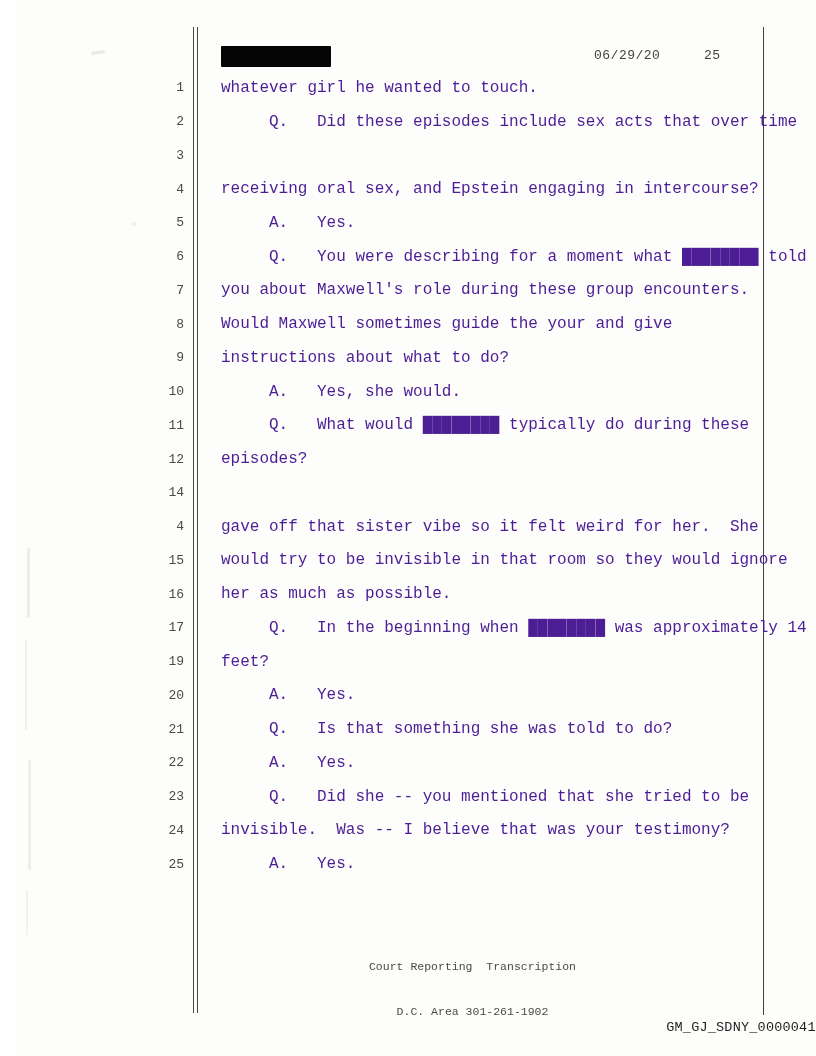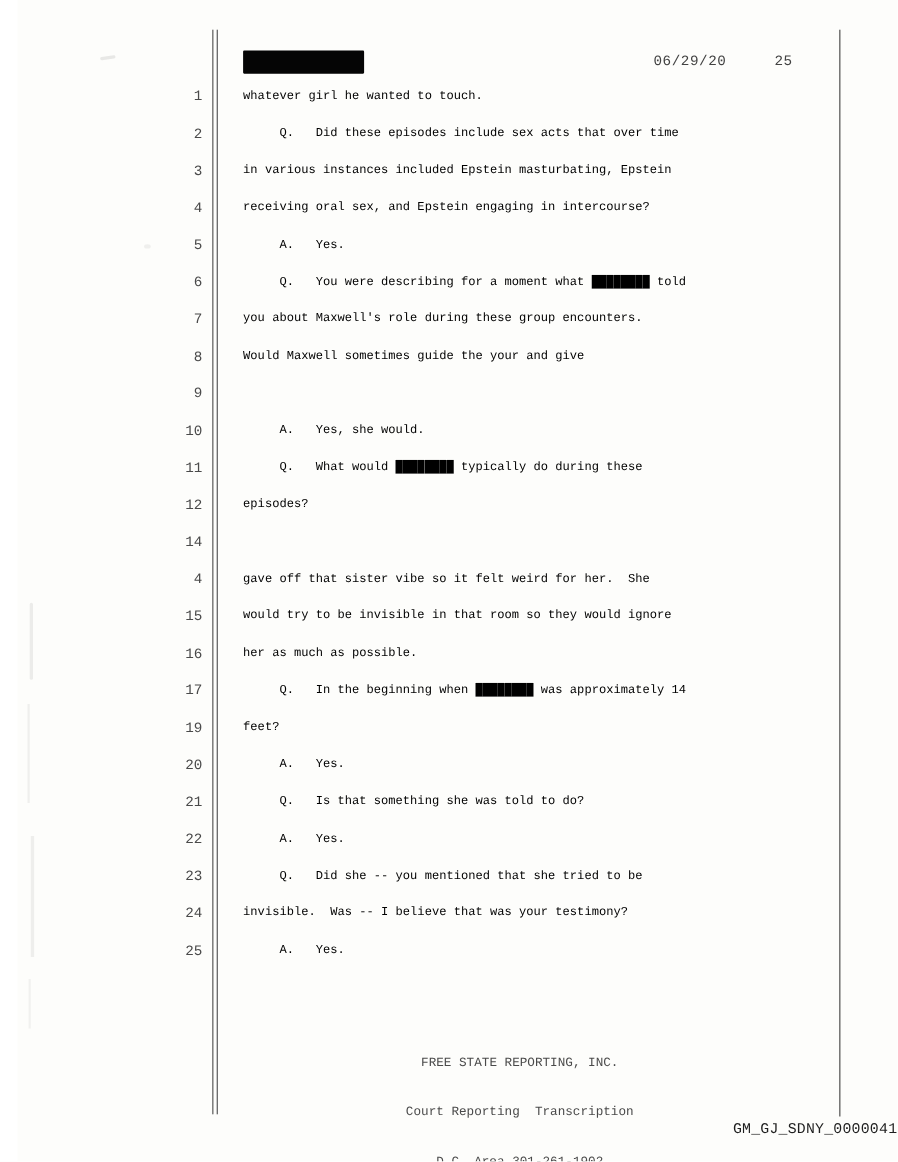--- a/index.html
+++ b/index.html
@@ -37,21 +37,21 @@
 
   
   .lines { position: absolute; top: 71px; left: 0; width: 747px; }
   .t-row { height: 33.75px; display: flex; align-items: center; }
   .t-num {
     width: 168px; text-align: right;
     font-size: 13px; color: #4a4a4a; flex: 0 0 168px;
   }
   .t-text {
     margin-left: 37px;
-    font-size: 11px; color: #000000; white-space: pre;
+    font-size: 16px; color: #4c1d95; white-space: pre;
   }
 
   
   .footer {
     position: absolute; left: 205px; top: 929px; width: 503px;
     text-align: center; font-size: 11.5px; line-height: 15px;
     color: #4a4a4a; white-space: pre;
   }
 
   
@@ -94,21 +94,20 @@
     <div class="t-row">
         <span class="t-num">1</span>
         <span class="t-text">whatever girl he wanted to touch.</span>
       </div>
     <div class="t-row">
         <span class="t-num">2</span>
         <span class="t-text">     Q.   Did these episodes include sex acts that over time</span>
       </div>
     <div class="t-row">
         <span class="t-num">3</span>
-        <span class="t-text">in various instances included Epstein masturbating, Epstein</span>
       </div>
     <div class="t-row">
         <span class="t-num">4</span>
         <span class="t-text">receiving oral sex, and Epstein engaging in intercourse?</span>
       </div>
     <div class="t-row">
         <span class="t-num">5</span>
         <span class="t-text">     A.   Yes.</span>
       </div>
     <div class="t-row">
@@ -118,20 +117,21 @@
     <div class="t-row">
         <span class="t-num">7</span>
         <span class="t-text">you about Maxwell's role during these group encounters.</span>
       </div>
     <div class="t-row">
         <span class="t-num">8</span>
         <span class="t-text">Would Maxwell sometimes guide the your and give</span>
       </div>
     <div class="t-row">
         <span class="t-num">9</span>
+        <span class="t-text">instructions about what to do?</span>
       </div>
     <div class="t-row">
         <span class="t-num">10</span>
         <span class="t-text">     A.   Yes, she would.</span>
       </div>
     <div class="t-row">
         <span class="t-num">11</span>
         <span class="t-text">     Q.   What would ████████ typically do during these</span>
       </div>
     <div class="t-row">
@@ -181,21 +181,20 @@
         <span class="t-num">24</span>
         <span class="t-text">invisible.  Was -- I believe that was your testimony?</span>
       </div>
     <div class="t-row">
         <span class="t-num">25</span>
         <span class="t-text">     A.   Yes.</span>
       </div>
   </div>
 
   <div class="footer">
-    <div>FREE STATE REPORTING, INC.</div>
     <div>Court Reporting  Transcription</div>
     <div>D.C. Area 301-261-1902</div>
     
   </div>
 
   <div class="bates">GM_GJ_SDNY_00000416</div>
 
 </div>
 
 </body></html>

